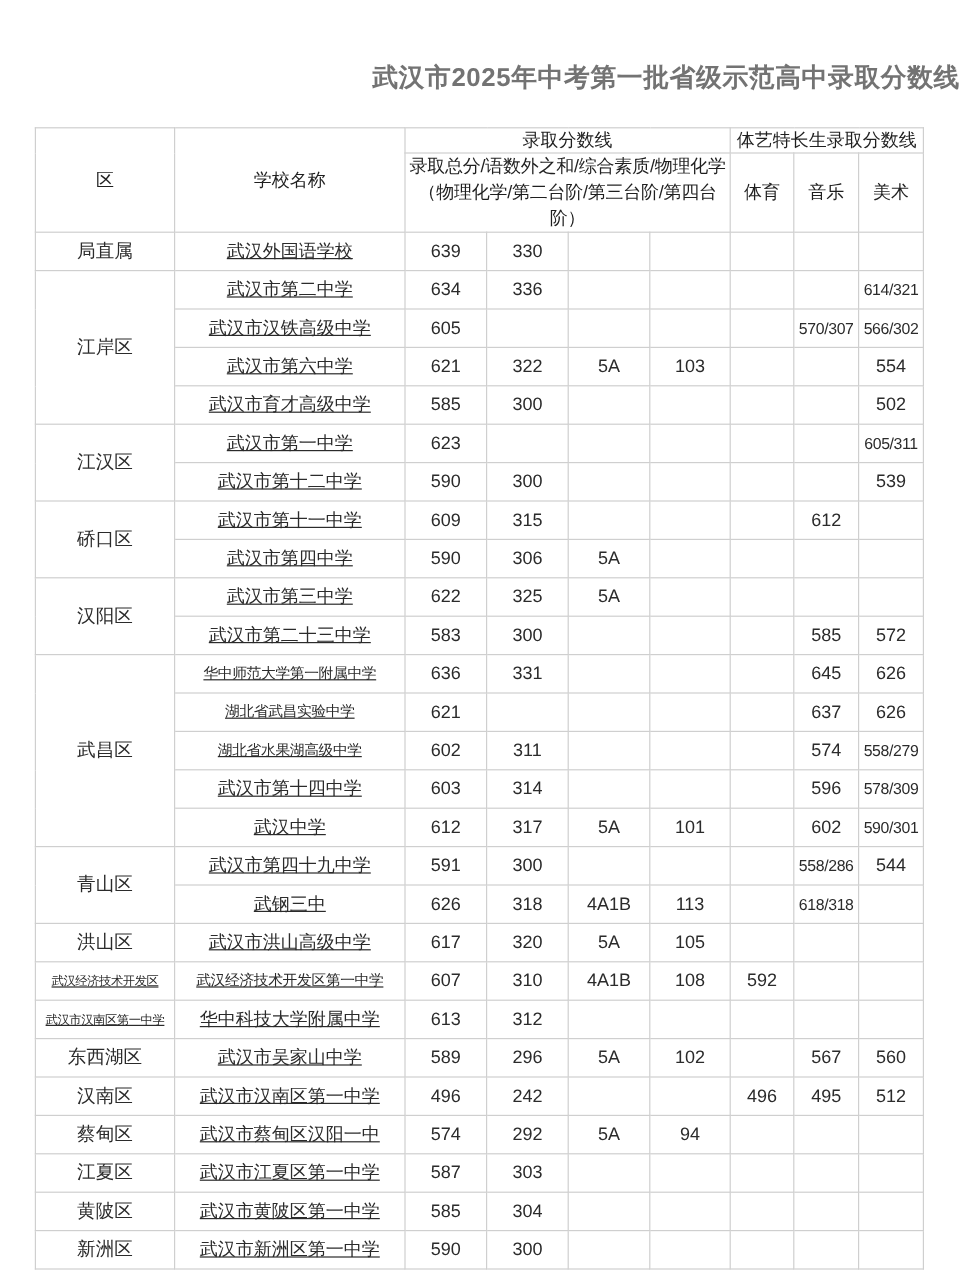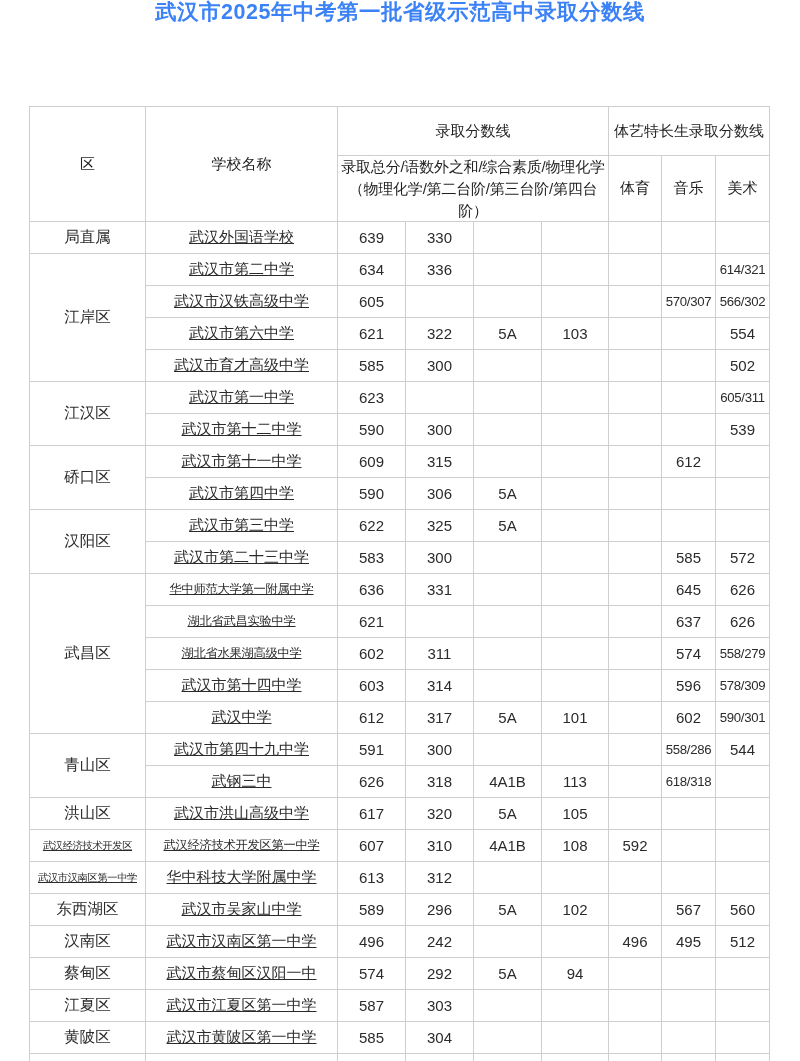--- a/index.html
+++ b/index.html
@@ -7,26 +7,27 @@
   body{
     width:800px;height:1061px;
     background:#ffffff;
     font-family:"Liberation Sans","DejaVu Sans",sans-serif;
     color:#2b2b2b;
     overflow:hidden;
   }
   .page{position:relative;width:800px;height:1061px;box-sizing:border-box;}
 
   .page-title{
-    text-align:center;
+    text-align:right;
     font-size:21.5px;
     font-weight:bold;
-    color:#3b82f6;
+    color:#737373;
     letter-spacing:0.5px;
     margin:0;
+    padding-top:53px;
     padding-bottom:0;
     line-height:1.2;
   }
 
   .table-wrap{
     position:absolute;
     left:29px;top:106px;
     width:740px;
   }
 
@@ -43,21 +44,21 @@
     vertical-align:middle;
     font-weight:normal;
     color:#2b2b2b;
     padding:0 2px;
     box-sizing:border-box;
   }
   table.score-table thead th{
     font-size:15px;
     color:#1f1f1f;
   }
-  th.h-grouptop{height:49px;font-size:15.5px;}
+  th.h-grouptop{height:21px;font-size:15.5px;}
   th.h-district{font-size:16px;}
   th.h-school{font-size:16px;}
   th.h-scoredesc{
     font-size:12.2px;
     line-height:1.45;
     letter-spacing:-0.2px;
     padding:2px 3px;
   }
   th.h-sub{font-size:15px;}
 

